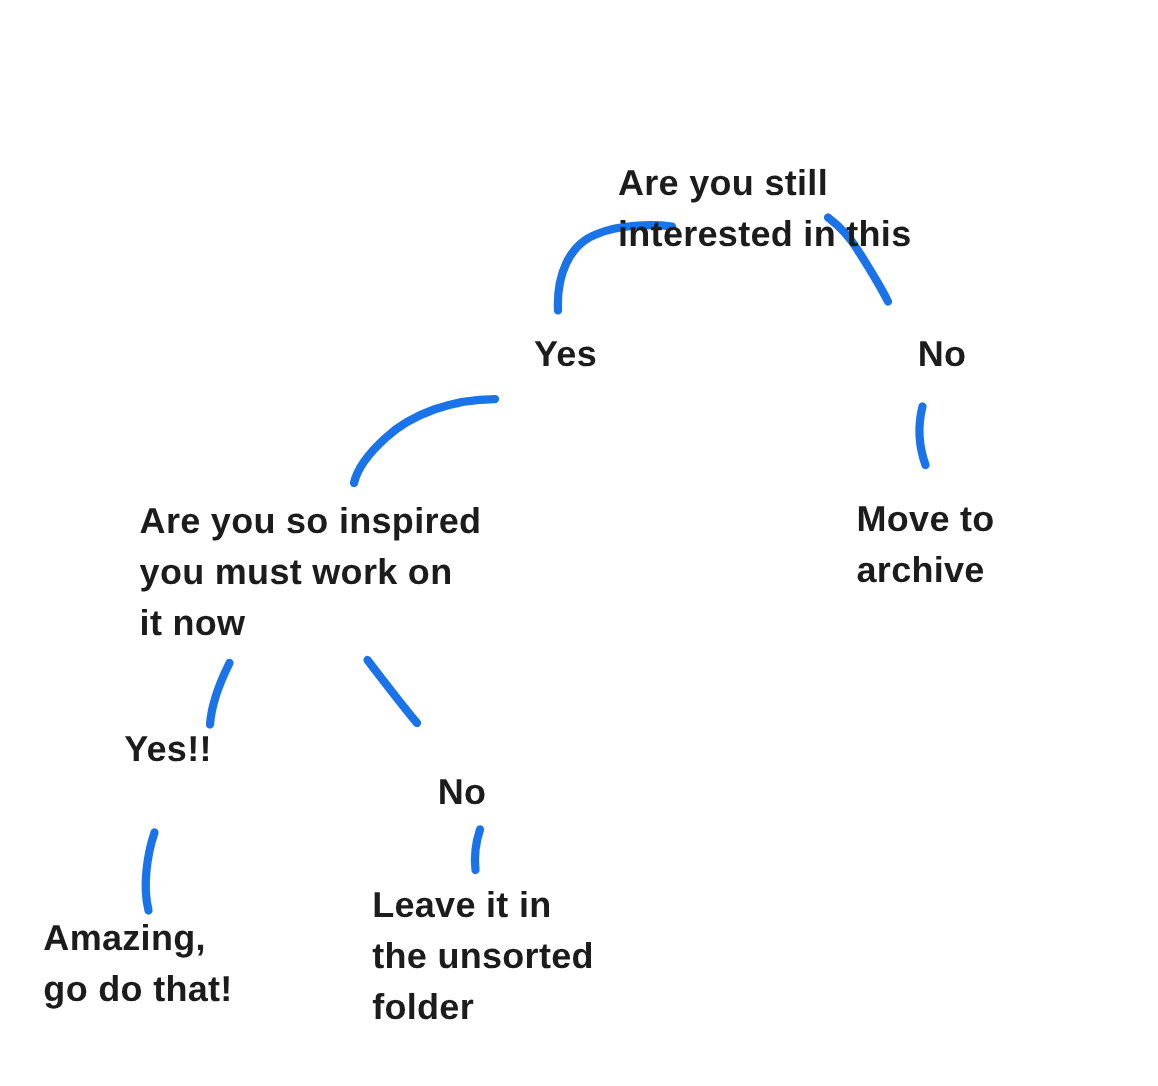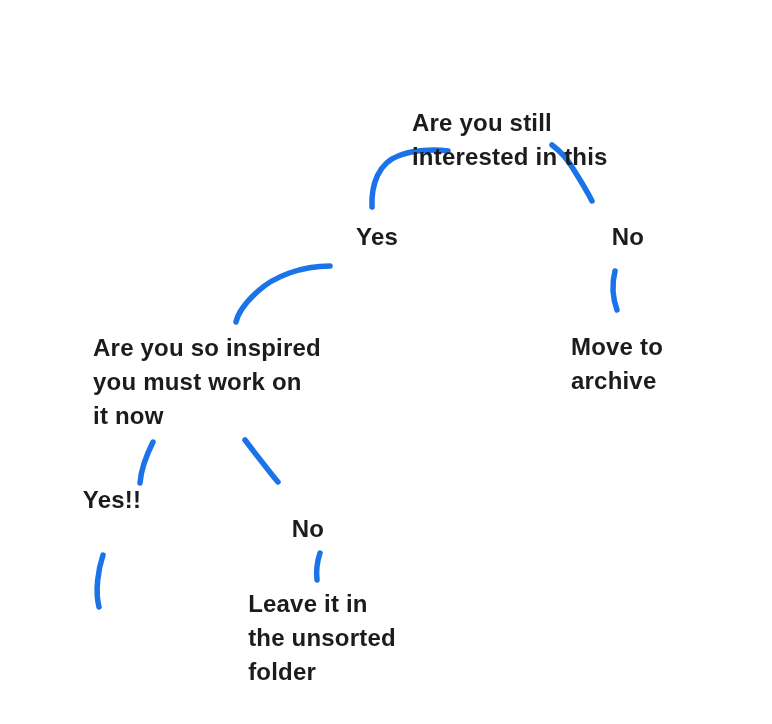--- a/index.html
+++ b/index.html
@@ -65,18 +65,20 @@
   <div class="node" style="left:638px; top:330px;">Move to archive</div>
 
   <div class="node" style="left:207px; top:331px;">Are you so inspired
 you must work on
 it now</div>
 
   <div class="node" style="left:112px; top:483px;">Yes!!</div>
 
   <div class="node" style="left:308px; top:512px;">No</div>
 
+  <div class="node" style="left:92px; top:609px;">Amazing,
+go do that!</div>
 
   <div class="node" style="left:303px; top:587px;margin-left:19px;">Leave it in
 the unsorted
 folder</div>
 
 </div>
 
 </body></html>

